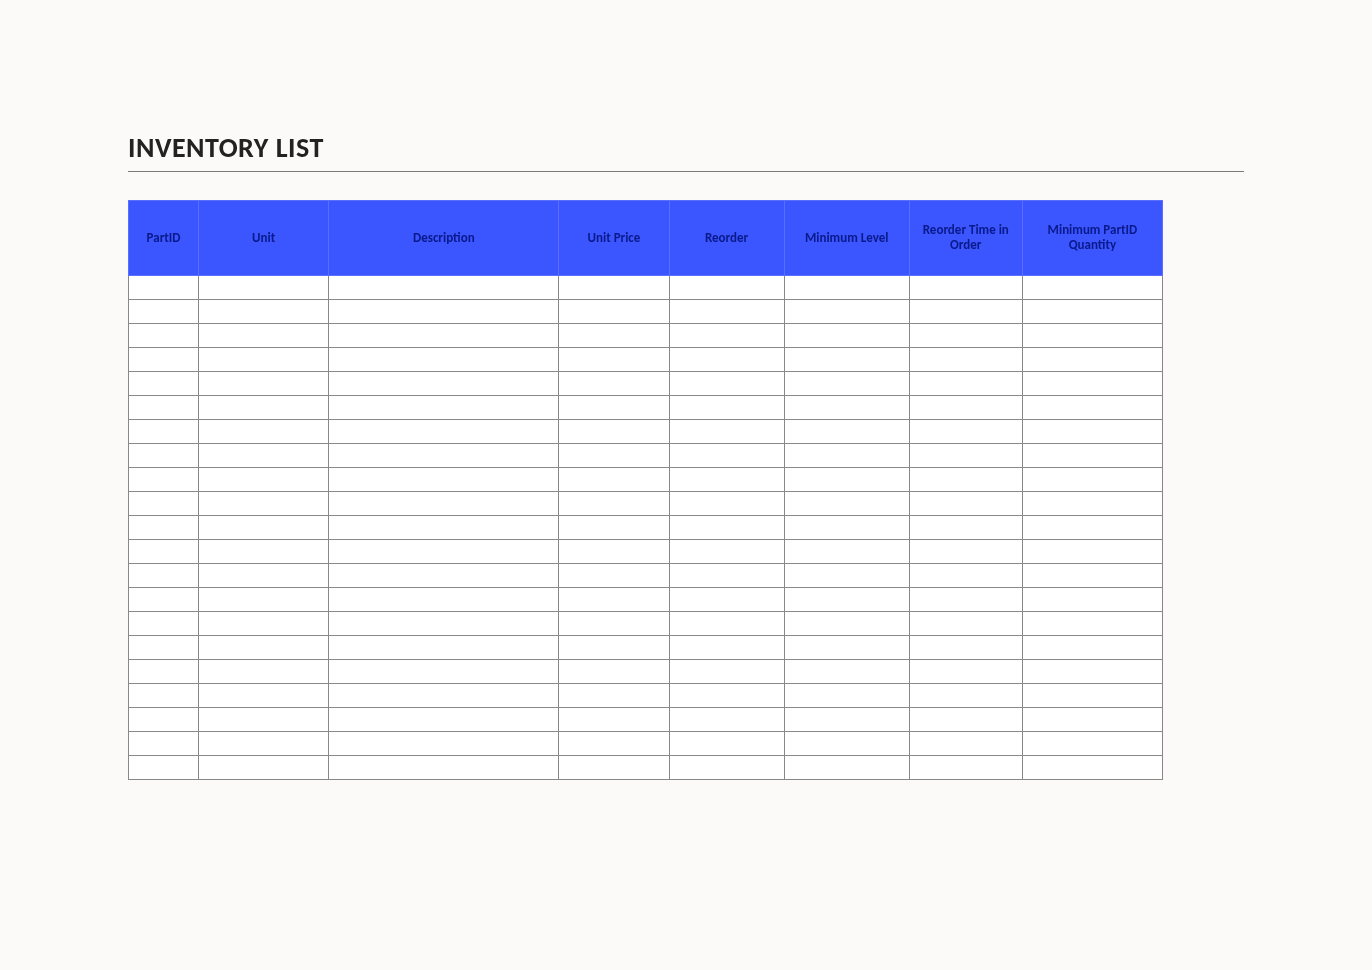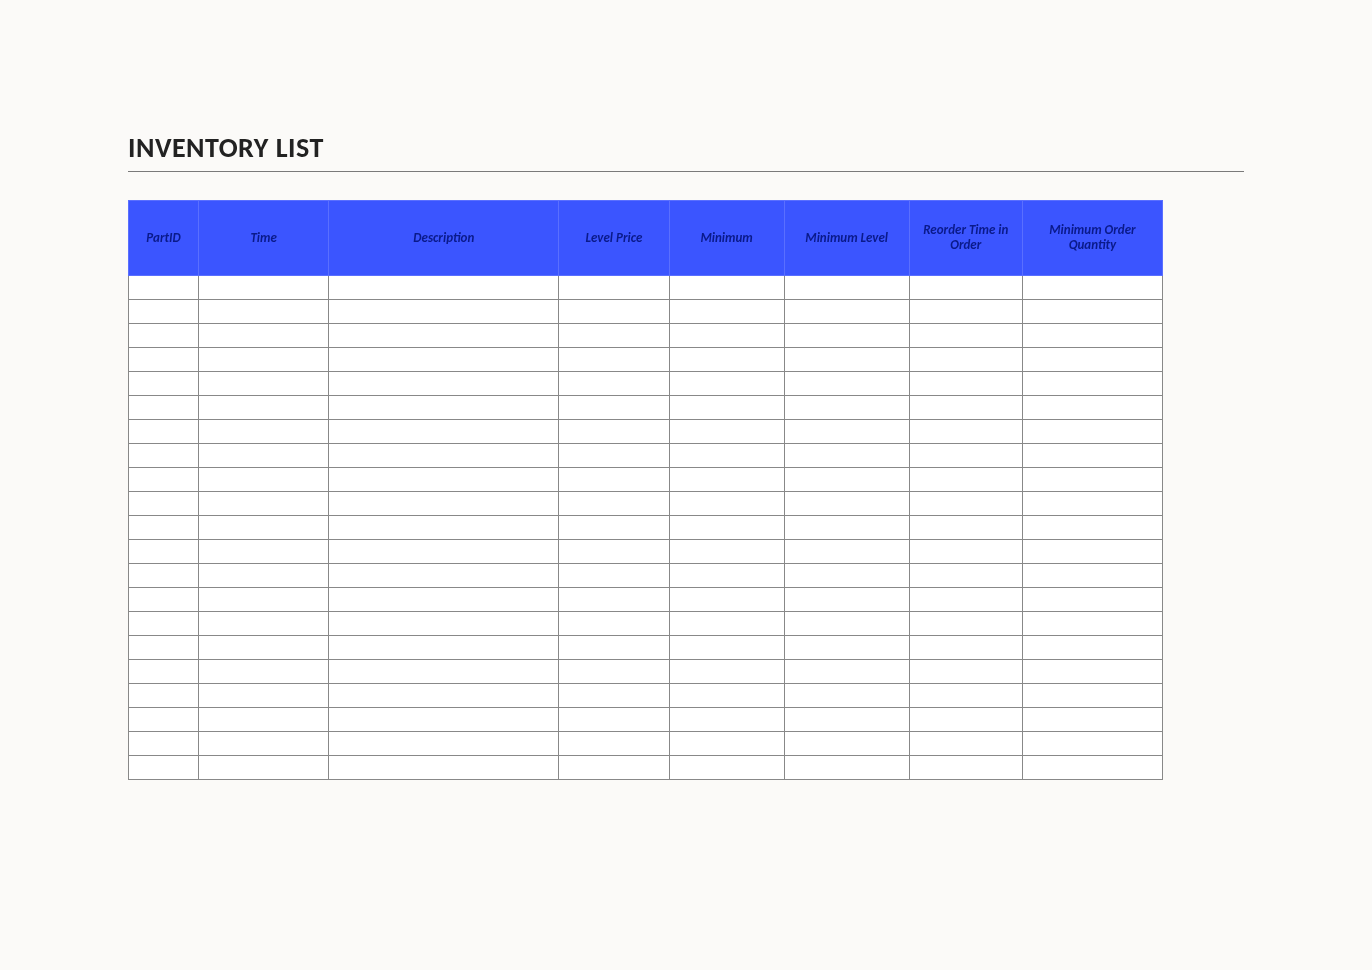--- a/index.html
+++ b/index.html
@@ -36,21 +36,20 @@
     background: #3b55ff;
     color: #0a1a8a;
     font-weight: 700;
     font-size: 13px;
     line-height: 1.15;
     border: 1px solid #5a6fff;
     height: 66px;
     padding: 4px 6px;
     text-align: center;
     vertical-align: middle;
-    font-style: italic;
   }
   table.inventory td {
     border: 1px solid #888;
     height: 23px;
     padding: 0 4px;
     font-size: 12px;
     background: #fff;
   }
   
   col.c-partid   { width: 70px; }
@@ -76,27 +75,27 @@
       <col class="c-desc">
       <col class="c-price">
       <col class="c-qty">
       <col class="c-reorder">
       <col class="c-rtime">
       <col class="c-minord">
     </colgroup>
     <thead>
       <tr>
         <th>PartID</th>
-        <th>Time</th>
+        <th>Unit</th>
         <th>Description</th>
-        <th>Level Price</th>
-        <th>Minimum</th>
+        <th>Unit Price</th>
+        <th>Reorder</th>
         <th>Minimum Level</th>
         <th>Reorder Time in Order</th>
-        <th>Minimum Order Quantity</th>
+        <th>Minimum PartID Quantity</th>
       </tr>
     </thead>
     <tbody id="inv-body">
 
     <tr>
           <td></td>
           <td></td>
           <td></td>
           <td></td>
           <td></td>

